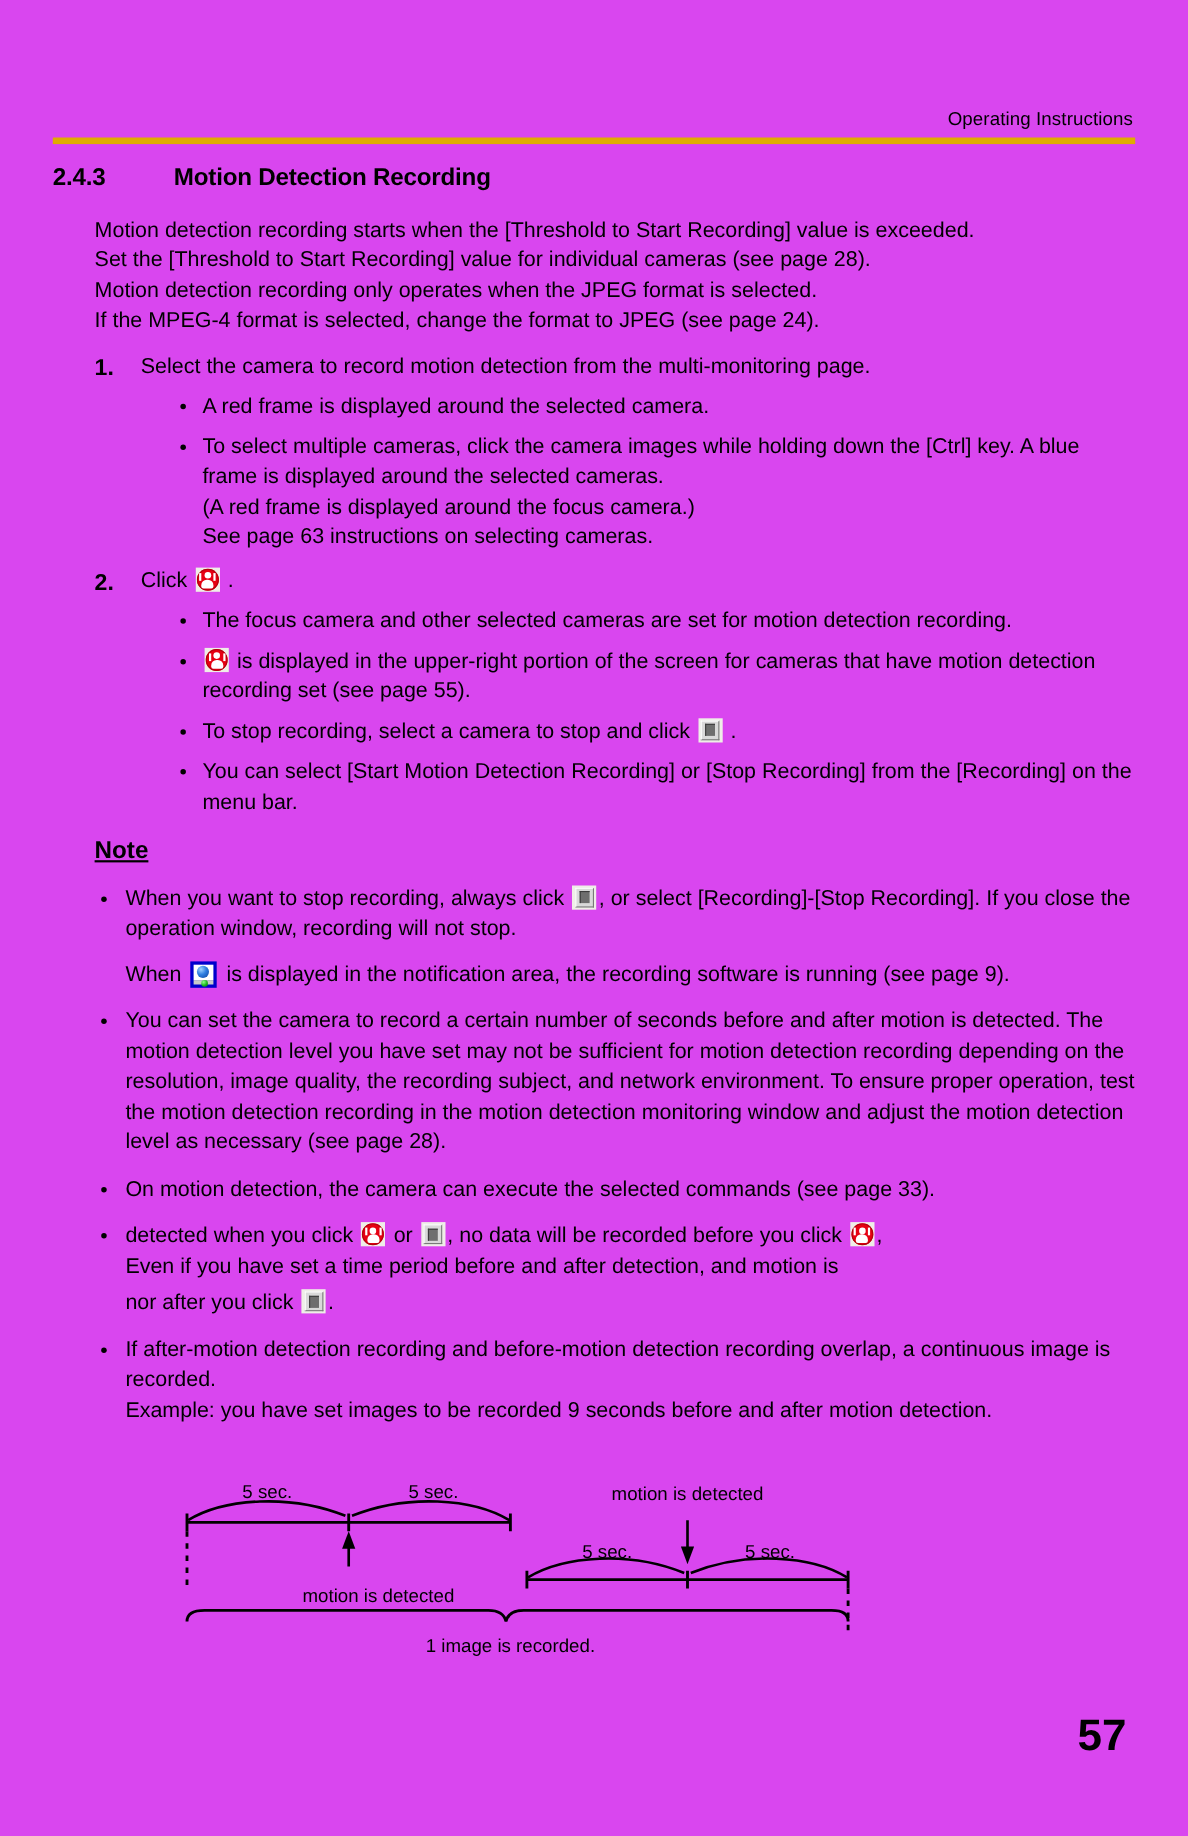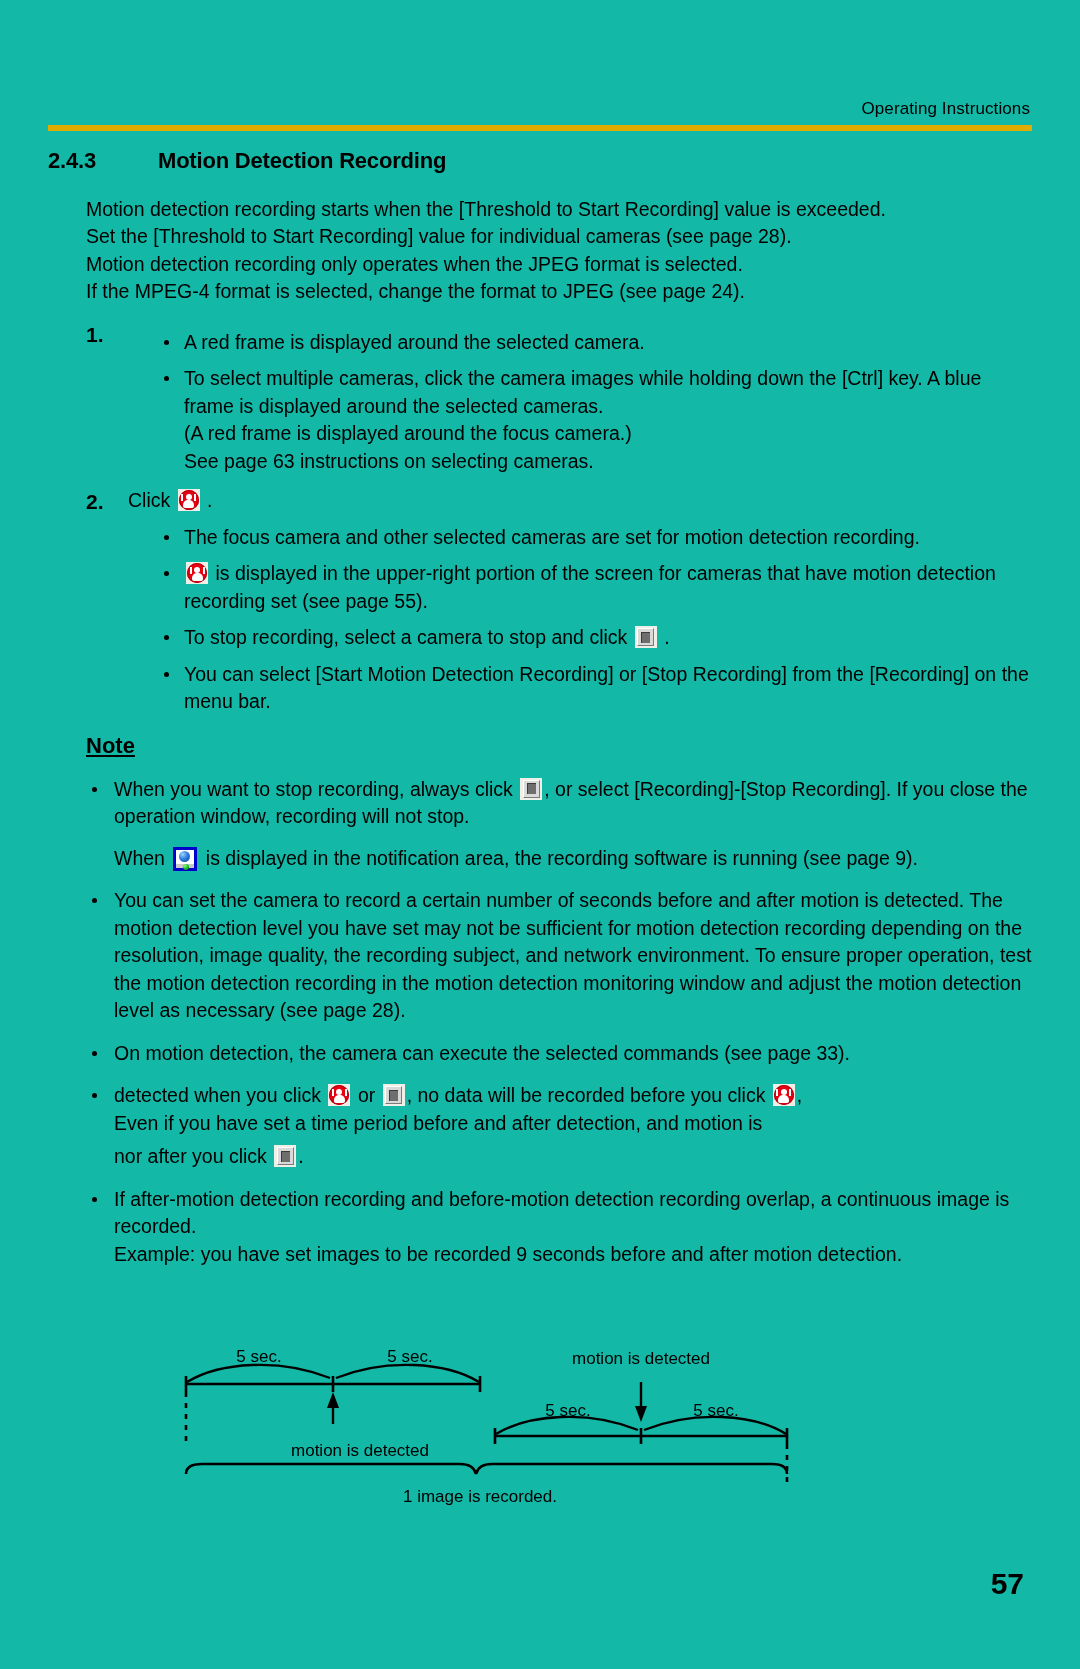--- a/index.html
+++ b/index.html
@@ -12,21 +12,21 @@
     font-family: "Liberation Sans", sans-serif;
     color: #000000;
     -webkit-font-smoothing: antialiased;
   }
 
   .page {
     position: relative;
     width: 1080px;
     height: 1669px;
     margin: 0 auto;
-    background: #14b8a6;
+    background: #d946ef;
     overflow: hidden;
     box-sizing: border-box;
   }
 
   
   .header {
     position: absolute;
     left: 48px;
     right: 48px;
     top: 100px;
@@ -265,33 +265,33 @@
     position: absolute;
     left: 10px; top: 17px;
     width: 6px; height: 6px;
     border-radius: 50%;
     background: radial-gradient(circle at 35% 30%, #8dff8d 0%, #17b417 55%, #0a7a0a 100%);
   }
 
   
   .diagram-wrap {
     position: absolute;
-    left: 160px;
+    left: 144px;
     top: 1332px;
     width: 680px;
     height: 180px;
   }
   .diagram-wrap svg { display: block; }
 
   
   .page-number {
     position: absolute;
     right: 56px;
     bottom: 68px;
-    font-size: 30px;
+    font-size: 40px;
     font-weight: bold;
   }
 </style>
 </head>
 <body>
 
 <div class="page">
 
   <div class="header">
     <div class="header-title">Operating Instructions</div>
@@ -310,20 +310,21 @@
       <p>Motion detection recording starts when the [Threshold to Start Recording] value is exceeded.</p>
       <p>Set the [Threshold to Start Recording] value for individual cameras (see page 28).</p>
       <p>Motion detection recording only operates when the JPEG format is selected.</p>
       <p>If the MPEG-4 format is selected, change the format to JPEG (see page 24).</p>
     </div>
 
     
     <div class="step">
       <span class="step-num">1.</span>
       <div class="step-text">
+        <p>Select the camera to record motion detection from the multi-monitoring page.</p>
         <ul class="bullets">
           <li>
             <p>A red frame is displayed around the selected camera.</p>
           </li>
           <li>
             <p class="pre" style="white-space:pre-line">To select multiple cameras, click the camera images while holding down the [Ctrl] key. A blue frame is displayed around the selected cameras.
 (A red frame is displayed around the focus camera.)
 See page 63 instructions on selecting cameras.</p>
           </li>
         </ul>

